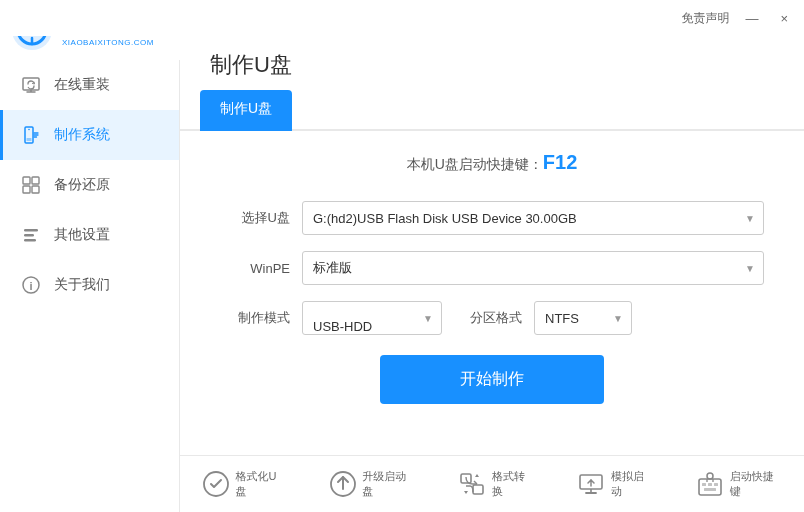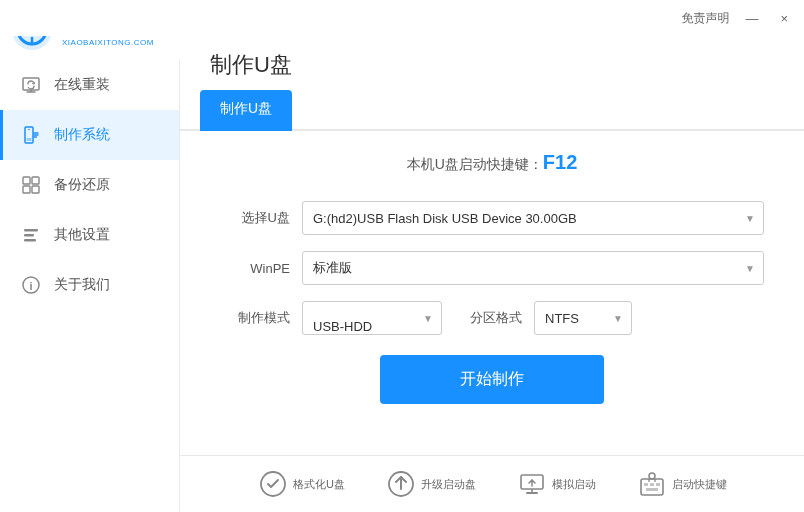--- a/index.html
+++ b/index.html
@@ -435,20 +435,34 @@
         <div class="toolbar-icon">
           <svg width="30" height="30" viewBox="0 0 30 30">
             <circle cx="15" cy="15" r="12" fill="none" stroke="#888" stroke-width="1.8"></circle>
             <path d="M15 8 L15 20" stroke="#888" stroke-width="2" stroke-linecap="round"></path>
             <path d="M10 13 L15 8 L20 13" stroke="#888" stroke-width="2" fill="none" stroke-linecap="round" stroke-linejoin="round"></path>
           </svg>
         </div>
         <span class="toolbar-label">升级启动盘</span>
       </div>
 
+      <div class="toolbar-item">
+        <div class="toolbar-icon">
+          <svg width="30" height="30" viewBox="0 0 30 30">
+            <rect x="4" y="5" width="10" height="9" rx="1.5" fill="none" stroke="#888" stroke-width="1.6"></rect>
+            <rect x="16" y="16" width="10" height="9" rx="1.5" fill="none" stroke="#888" stroke-width="1.6"></rect>
+            <path d="M20 5 L22 8 L18 8 Z" fill="#888"></path>
+            <path d="M9 22 L11 25 L7 25 Z" fill="#888" transform="rotate(180 9 23.5)"></path>
+            <path d="M9 8 Q9 15 16 15 L20 15" stroke="#888" stroke-width="1.4" fill="none"></path>
+            <path d="M20 15 L17 12" stroke="#888" stroke-width="1.4" fill="none"></path>
+            <path d="M9 17 L13 17 Q16 17 16 23" stroke="#888" stroke-width="1.4" fill="none"></path>
+          </svg>
+        </div>
+        <span class="toolbar-label">格式转换</span>
+      </div>
 
       <div class="toolbar-item">
         <div class="toolbar-icon">
           <svg width="30" height="30" viewBox="0 0 30 30">
             <rect x="4" y="6" width="22" height="14" rx="1.5" fill="none" stroke="#888" stroke-width="1.6"></rect>
             <path d="M10 24 L20 24" stroke="#888" stroke-width="1.8" stroke-linecap="round"></path>
             <path d="M15 20 L15 24" stroke="#888" stroke-width="1.6"></path>
             <path d="M12 14 L15 11 L18 14" stroke="#888" stroke-width="1.5" fill="none" stroke-linecap="round" stroke-linejoin="round"></path>
             <path d="M15 11 L15 17" stroke="#888" stroke-width="1.5" stroke-linecap="round"></path>
           </svg>

